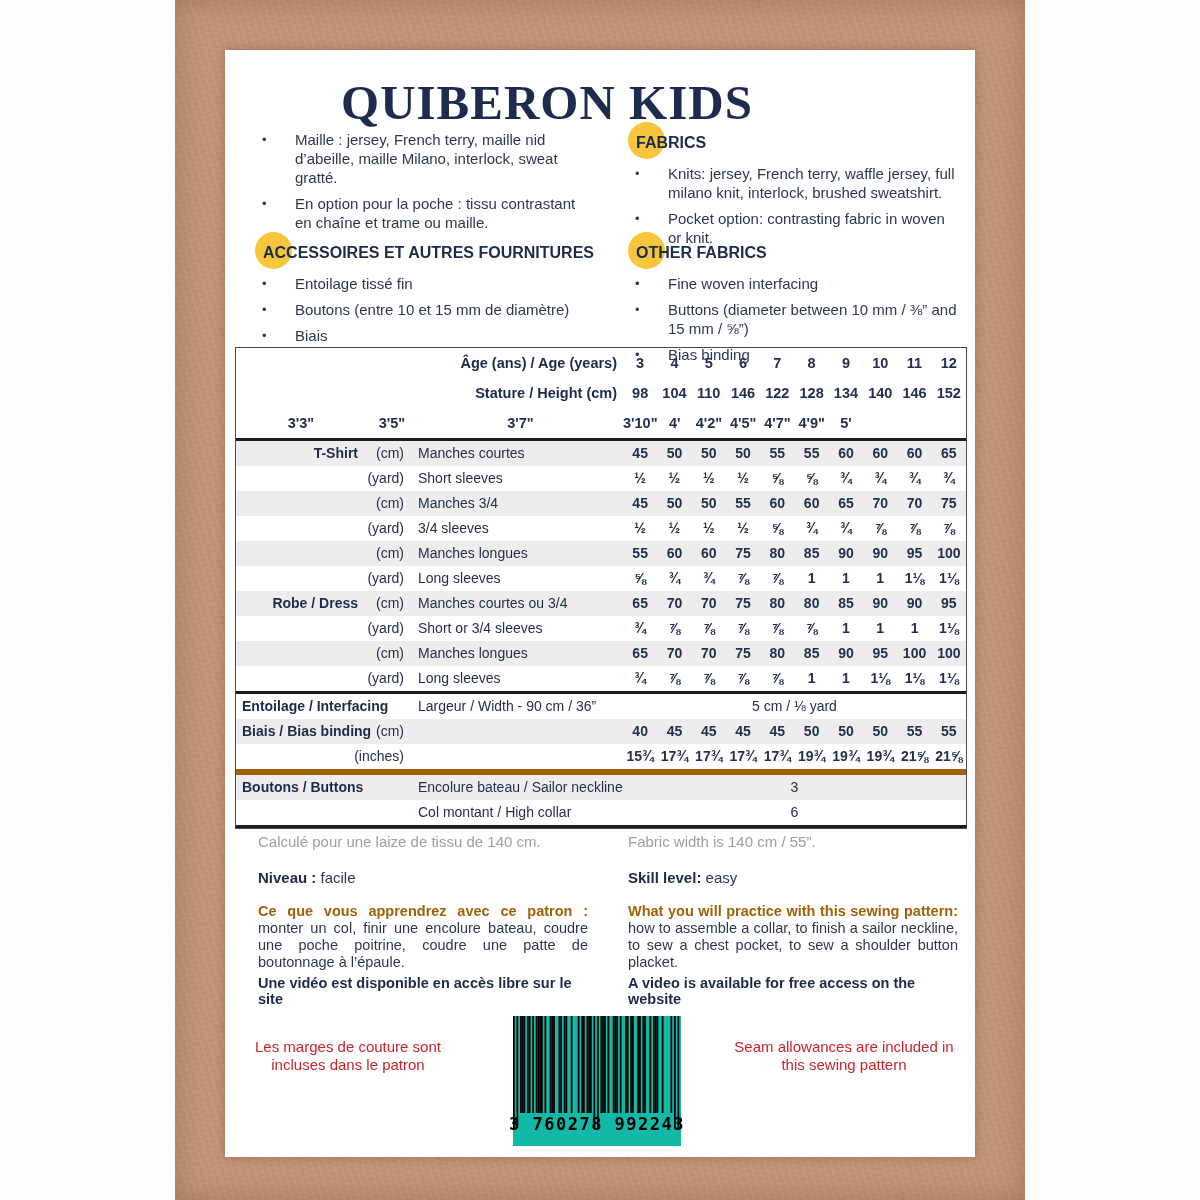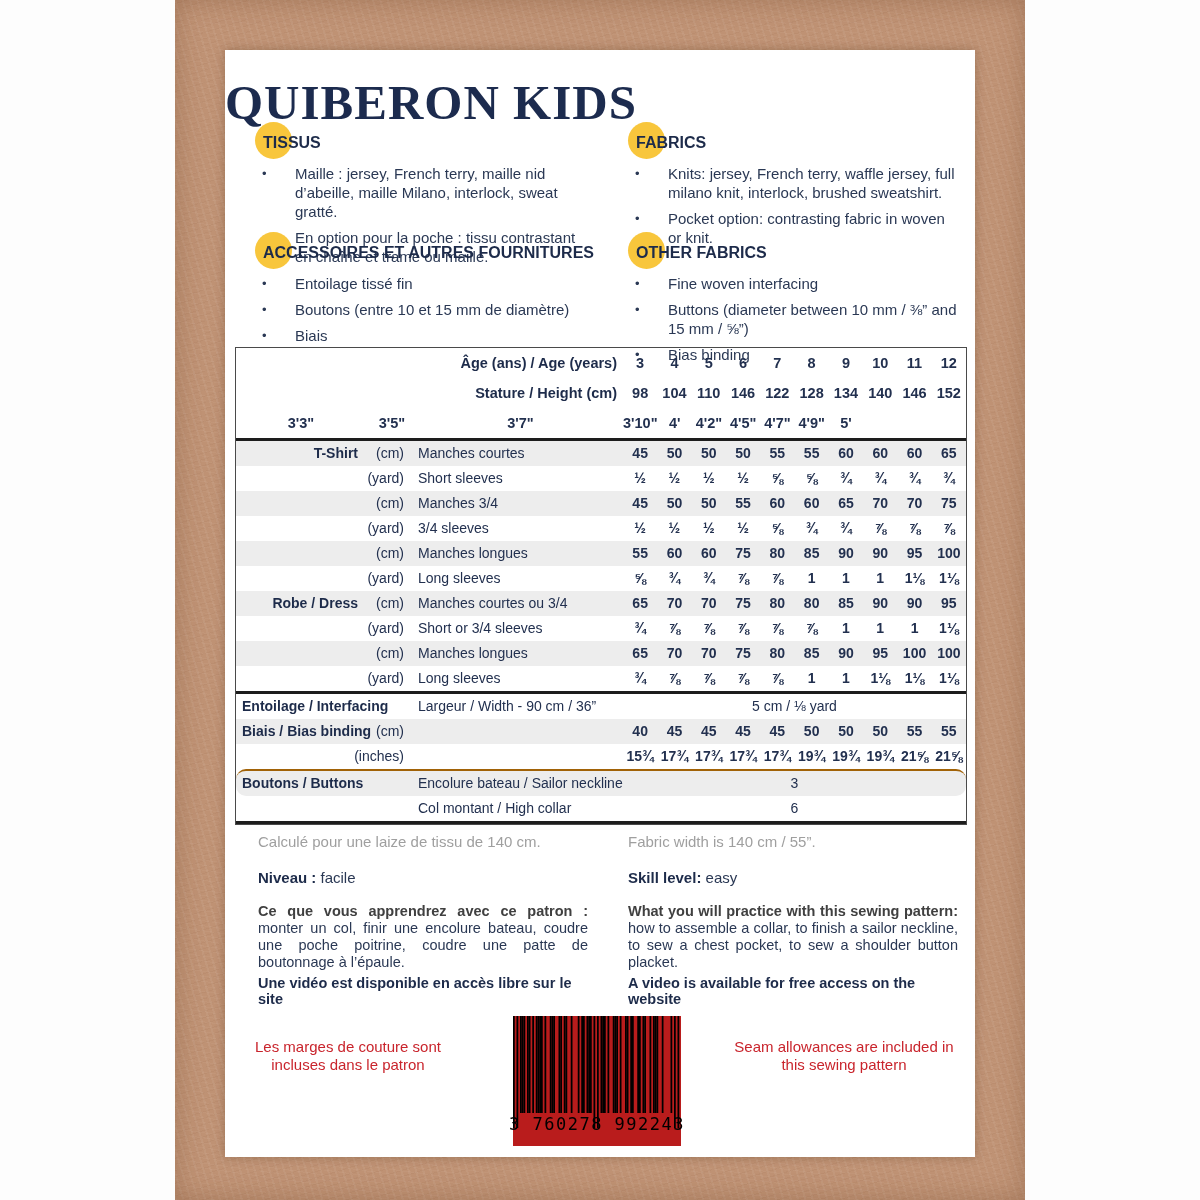--- a/index.html
+++ b/index.html
@@ -13,21 +13,21 @@
       radial-gradient(ellipse 160px 110px at 80% 30%, rgba(255,255,255,.08), transparent 65%),
       radial-gradient(ellipse 180px 120px at 40% 70%, rgba(118,69,38,.10), transparent 65%),
       radial-gradient(ellipse 120px 90px at 85% 90%, rgba(118,69,38,.09), transparent 65%),
       repeating-linear-gradient(73deg, rgba(255,255,255,.05) 0 2px, transparent 2px 7px),
       repeating-linear-gradient(-17deg, rgba(110,60,30,.05) 0 1px, transparent 1px 6px),
       repeating-linear-gradient(8deg, rgba(255,245,235,.04) 0 1px, transparent 1px 5px);
     box-shadow:inset 0 0 26px rgba(88,48,22,.28);}
   
   .card{position:absolute;left:225px;top:50px;width:750px;height:1107px;background:#ffffff;
         box-shadow:0 0 9px rgba(70,35,12,.30);}
-  .title{position:absolute;left:0;top:24px;width:644px;
+  .title{position:absolute;left:0;top:24px;width:644px;text-align:center;
          font-family:"Liberation Serif","DejaVu Serif",serif;font-weight:bold;
          font-size:49px;letter-spacing:1px;color:#1c2b4e;}
   
   .sec{position:absolute;width:330px;}
   .sec.row1{top:72px;} .sec.row2{top:182px;}
   .sec.left{left:30px;} .sec.right{left:403px;}
   .sec-head{position:relative;height:34px;}
   .dot{position:absolute;left:0;top:0;width:37px;height:37px;border-radius:50%;
        background:#f8c63c;}
   .sec-head h2{position:absolute;left:8px;top:12px;margin:0;font-size:16px;line-height:18px;
@@ -49,55 +49,51 @@
   .val{text-align:center;font-weight:600;color:#22304f;white-space:nowrap;}
   .cat{text-align:right;padding-right:8px;font-weight:bold;color:#1d2b4a;white-space:nowrap;}
   .unit{text-align:right;padding-right:14px;white-space:nowrap;}
   .desc{text-align:left;white-space:nowrap;overflow:visible;}
   .lblcell{grid-column:1/3;display:flex;justify-content:space-between;align-items:center;
            padding-left:6px;padding-right:14px;white-space:nowrap;}
   .lblcell .lbl{font-weight:bold;color:#1d2b4a;}
   .spanval{grid-column:4/14;text-align:center;}
   .sep-head{border-top:3px solid #1d1d1d;}
   .sep-mid{border-top:3px solid #1d1d1d;}
-  .sep-btn{border-top:2px solid #a16207;border-radius:10px;}
+  .sep-btn{border-top:6px solid #a16207;}
   .sep-bottom{border-top:3.5px solid #1d1d1d;}
   
   .fnote{position:absolute;width:330px;font-size:15px;}
   .fnote.l{left:33px;} .fnote.r{left:403px;}
   .gray{top:783px;color:#9f9f9f;}
   .level{top:819px;color:#2a3854;}
   .level b{color:#1d2b4a;}
   .para{top:853px;text-align:justify;font-size:14.5px;line-height:17px;color:#2a3854;}
-  .para b{color:#404040;}
+  .para b{color:#a16207;}
   .video{top:925px;font-weight:bold;color:#1d2b4a;font-size:14.5px;}
   .red{position:absolute;top:988px;width:240px;text-align:center;
        color:#c9242c;font-size:15px;line-height:18px;}
   .red.l{left:3px;} .red.r{left:499px;}
   
-  .barcode{position:absolute;left:288px;top:966px;width:168px;height:130px;background:#b91c1c;}
+  .barcode{position:absolute;left:288px;top:966px;width:168px;height:130px;background:#14b8a6;font-weight:bold;}
   .bc-num{position:absolute;left:-6px;top:98px;width:180px;text-align:center;
       font-family:"DejaVu Sans Mono","Liberation Mono",monospace;font-size:17px;
       letter-spacing:1.5px;color:#000;}
 </style>
 </head>
 <body>
 
 <div class="stage">
   <div class="kraft"></div>
 
   <div class="card">
 
     <div class="title">QUIBERON KIDS</div>
 
     <div class="sec row1 left">
-      <div class="sec-head">
-        <span class="dot"></span>
-        <h2>TISSUS</h2>
-      </div>
       <ul class="blist">
           <li><span class="bullet">•</span><span>Maille : jersey, French terry, maille nid d’abeille, maille Milano, interlock, sweat gratté.</span></li>
           <li><span class="bullet">•</span><span>En option pour la poche : tissu contrastant en chaîne et trame ou maille.</span></li>
         </ul>
     </div>
 
     <div class="sec row1 right">
       <div class="sec-head">
         <span class="dot"></span>
         <h2>FABRICS</h2>

